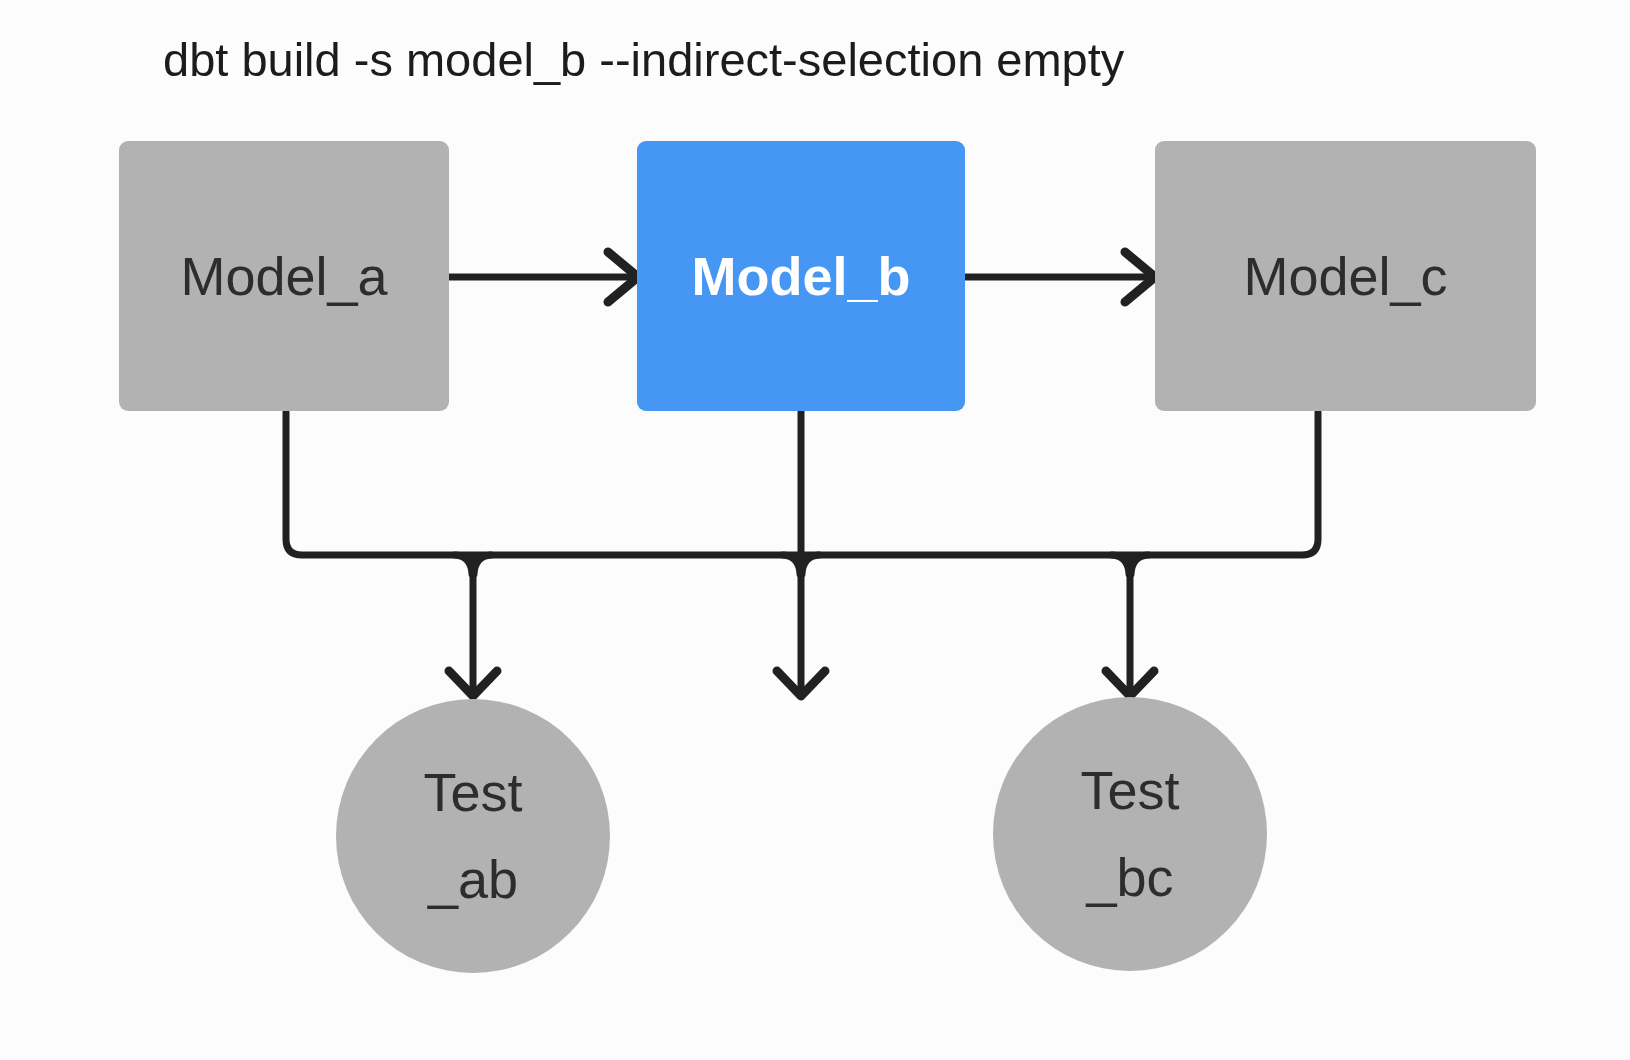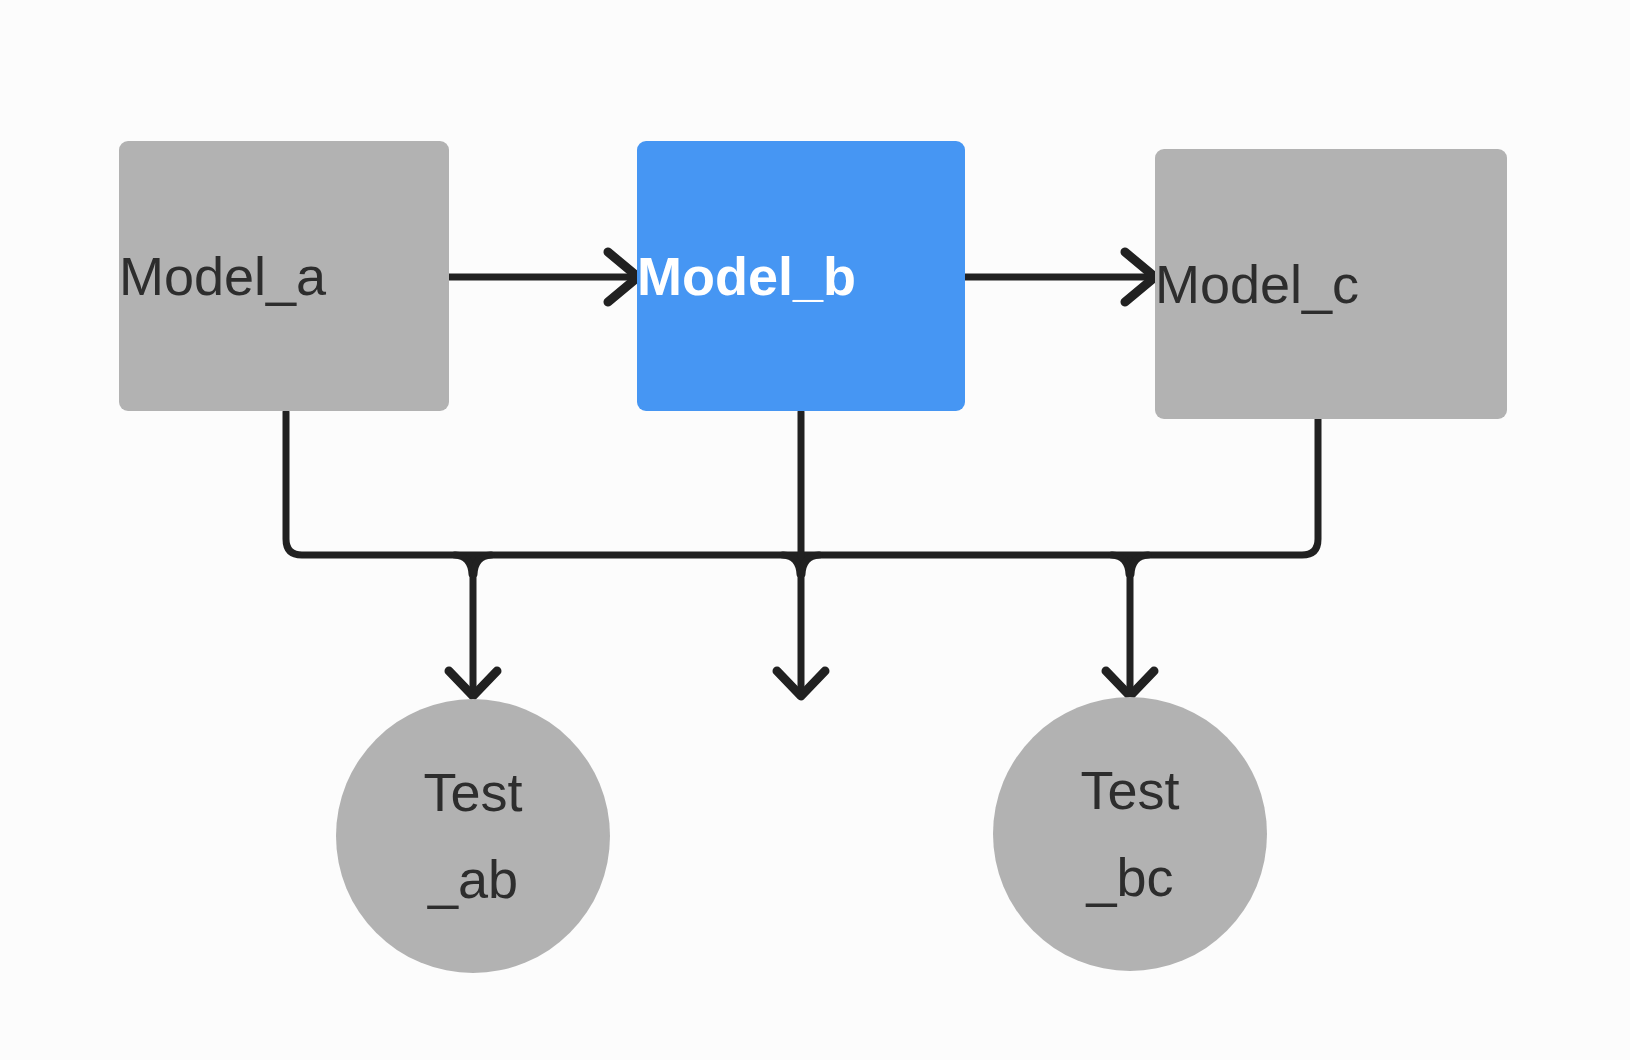--- a/index.html
+++ b/index.html
@@ -32,21 +32,21 @@
     width: 1630px;
     height: 1060px;
   }
   .node-box {
     position: absolute;
     width: 330px;
     height: 270px;
     border-radius: 9px;
     display: flex;
     align-items: center;
-    justify-content: flex-start;
+    justify-content: center;
     font-size: 54px;
     font-weight: 400;
     color: #2d2d2d;
   }
   .node-box.highlight {
     color: #ffffff;
     font-weight: bold;
   }
   .node-circle {
     position: absolute;
@@ -58,30 +58,31 @@
     align-items: center;
     justify-content: center;
     font-size: 54px;
     font-weight: 400;
     color: #2d2d2d;
     text-align: center;
     line-height: 1.62;
   }
   #model-a { left: 119px; top: 141px; }
   #model-b { left: 637px; top: 141px; width: 328px; }
-  #model-c { left: 1155px; top: 141px; width: 352px; margin-top: 8px; }
+  #model-c { left: 1155px; top: 141px; width: 381px; }
   #test-ab { left: 336px; top: 699px; }
   #test-b  { left: 664px; top: 702px; }
   #test-bc { left: 993px; top: 697px; }
 </style>
 </head>
 <body>
 
 <div class="canvas">
 
+  <div class="title">dbt build -s model_b --indirect-selection empty</div>
 
   <svg class="edges-svg" viewBox="0 0 1630 1060" fill="none">
     <g stroke="#212121" stroke-width="7" stroke-linecap="round" stroke-linejoin="round">
 
       <path d="M449 277 H630"></path>
 
       <path d="M965 277 H1146"></path>
 
       <path d="M286 412 V539 Q286 555 302 555 H1302 Q1318 555 1318 539 V412"></path>
 

